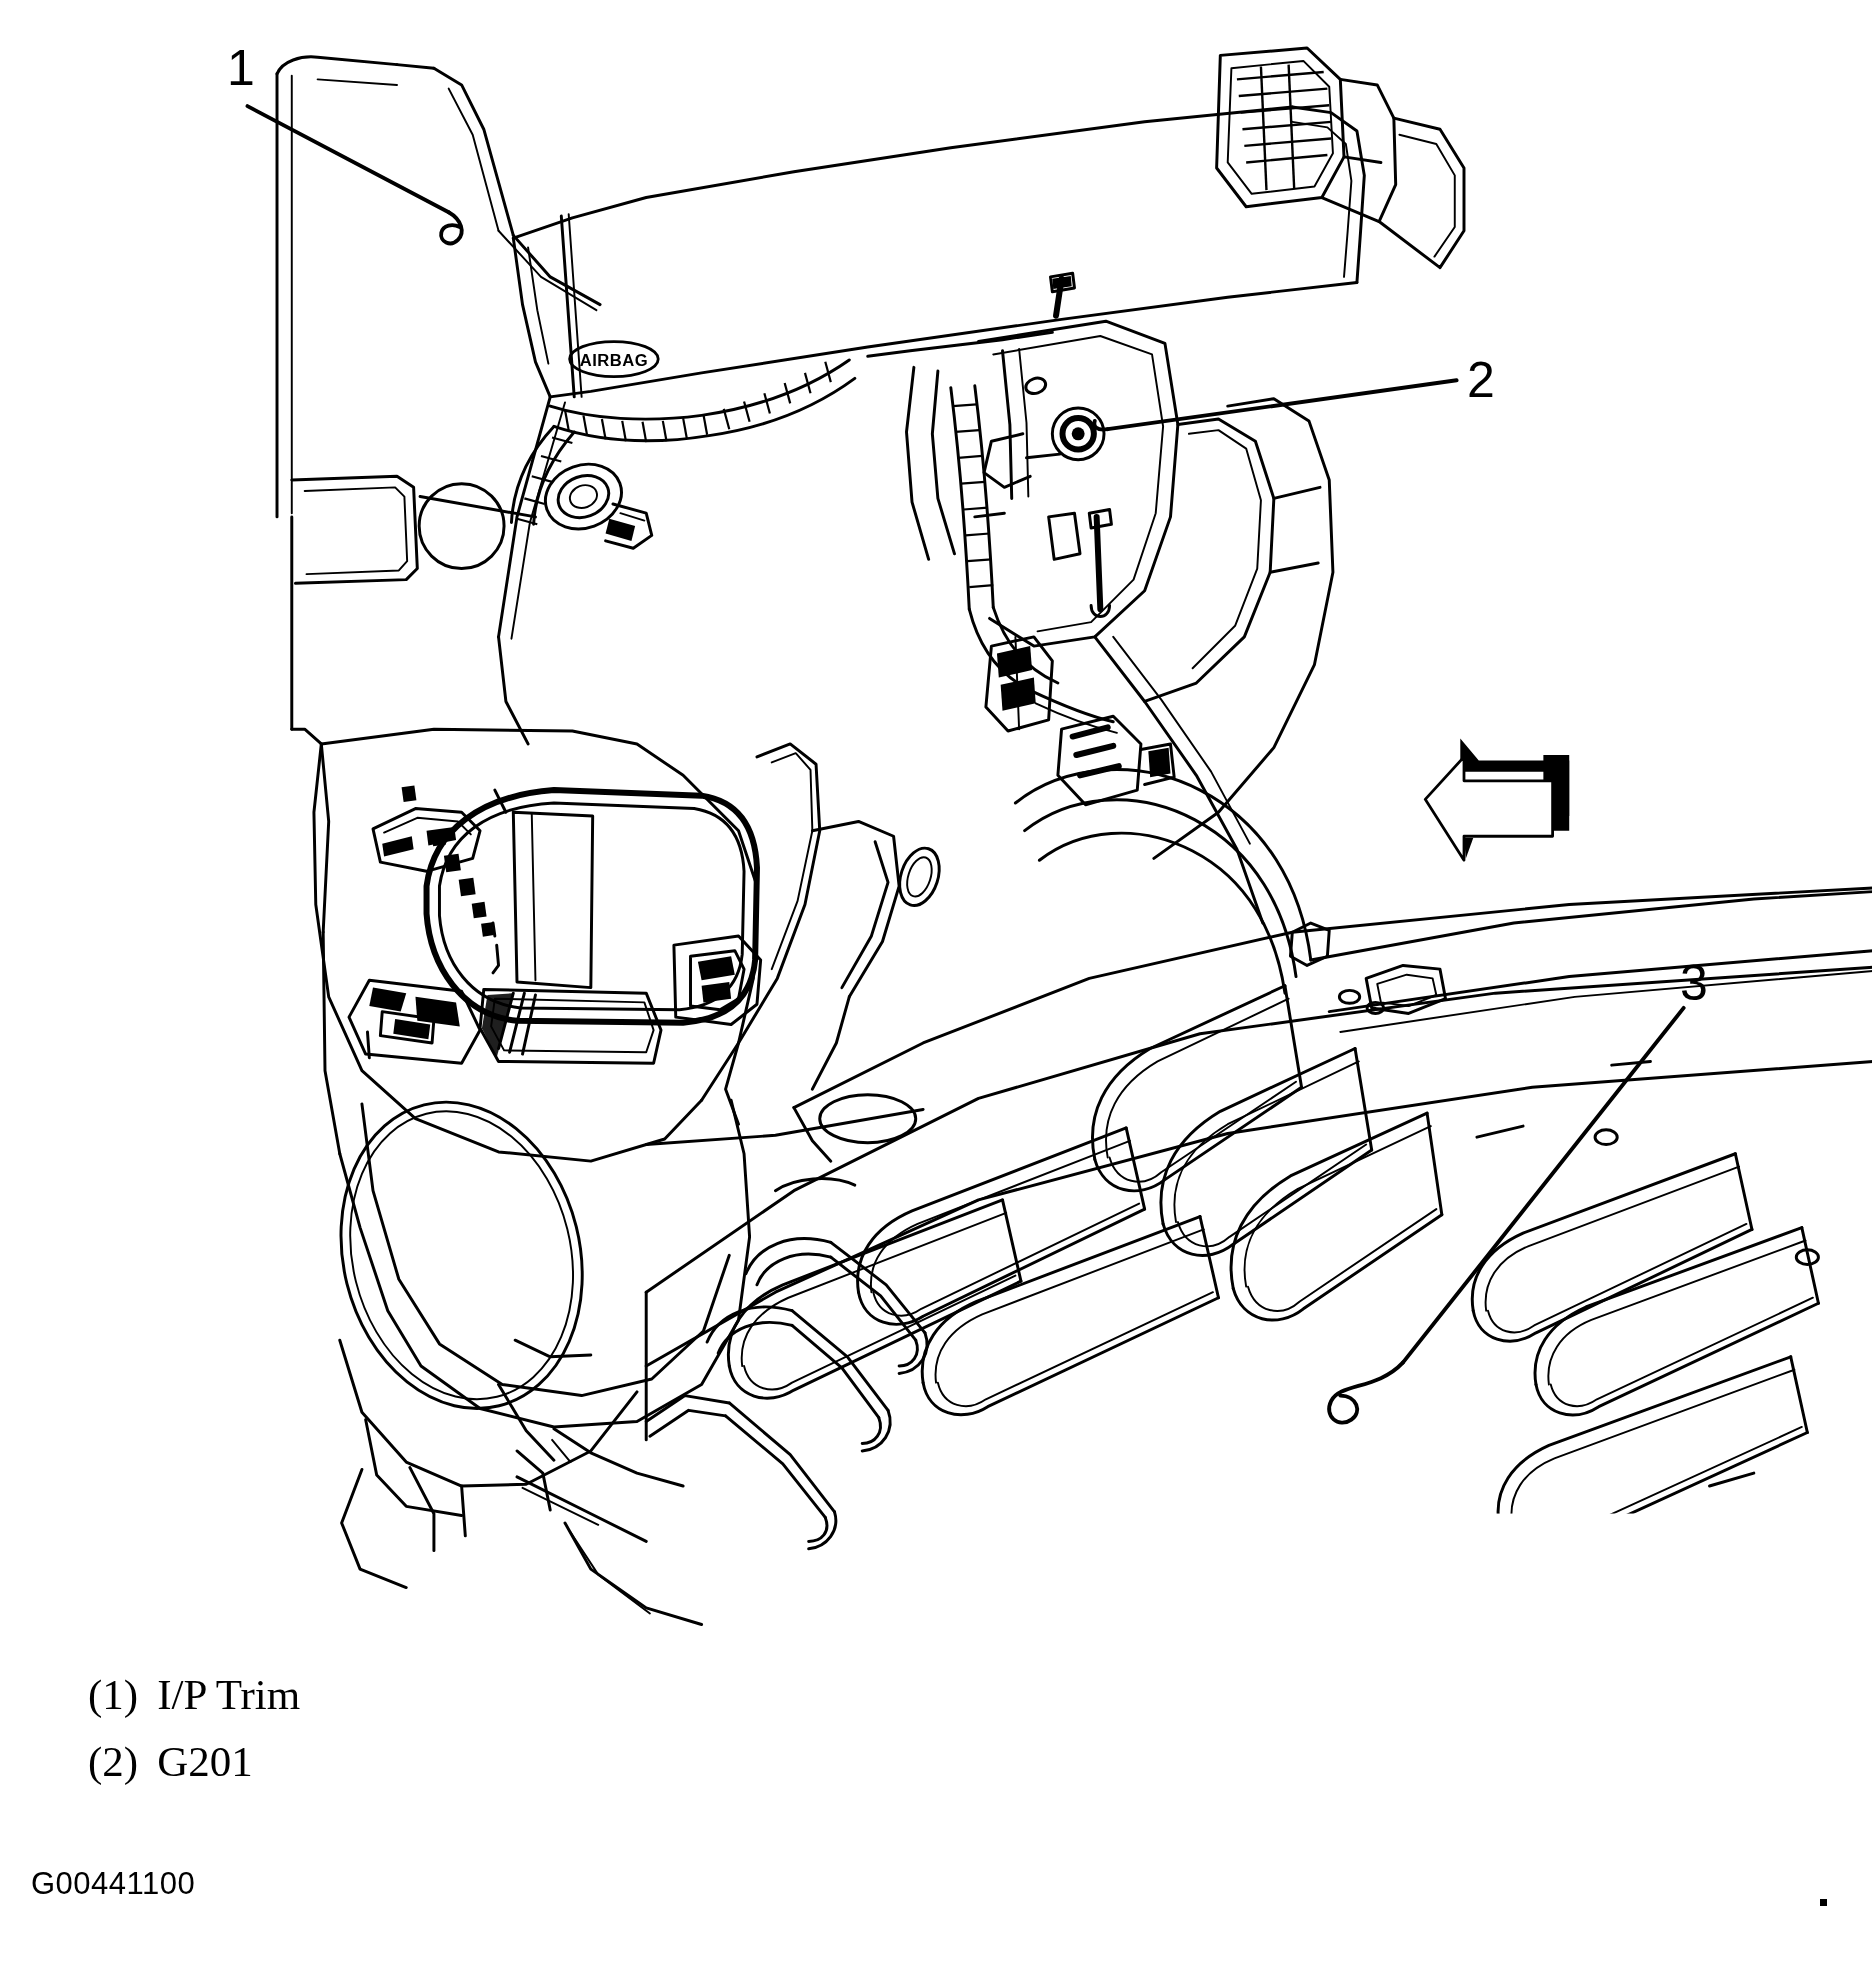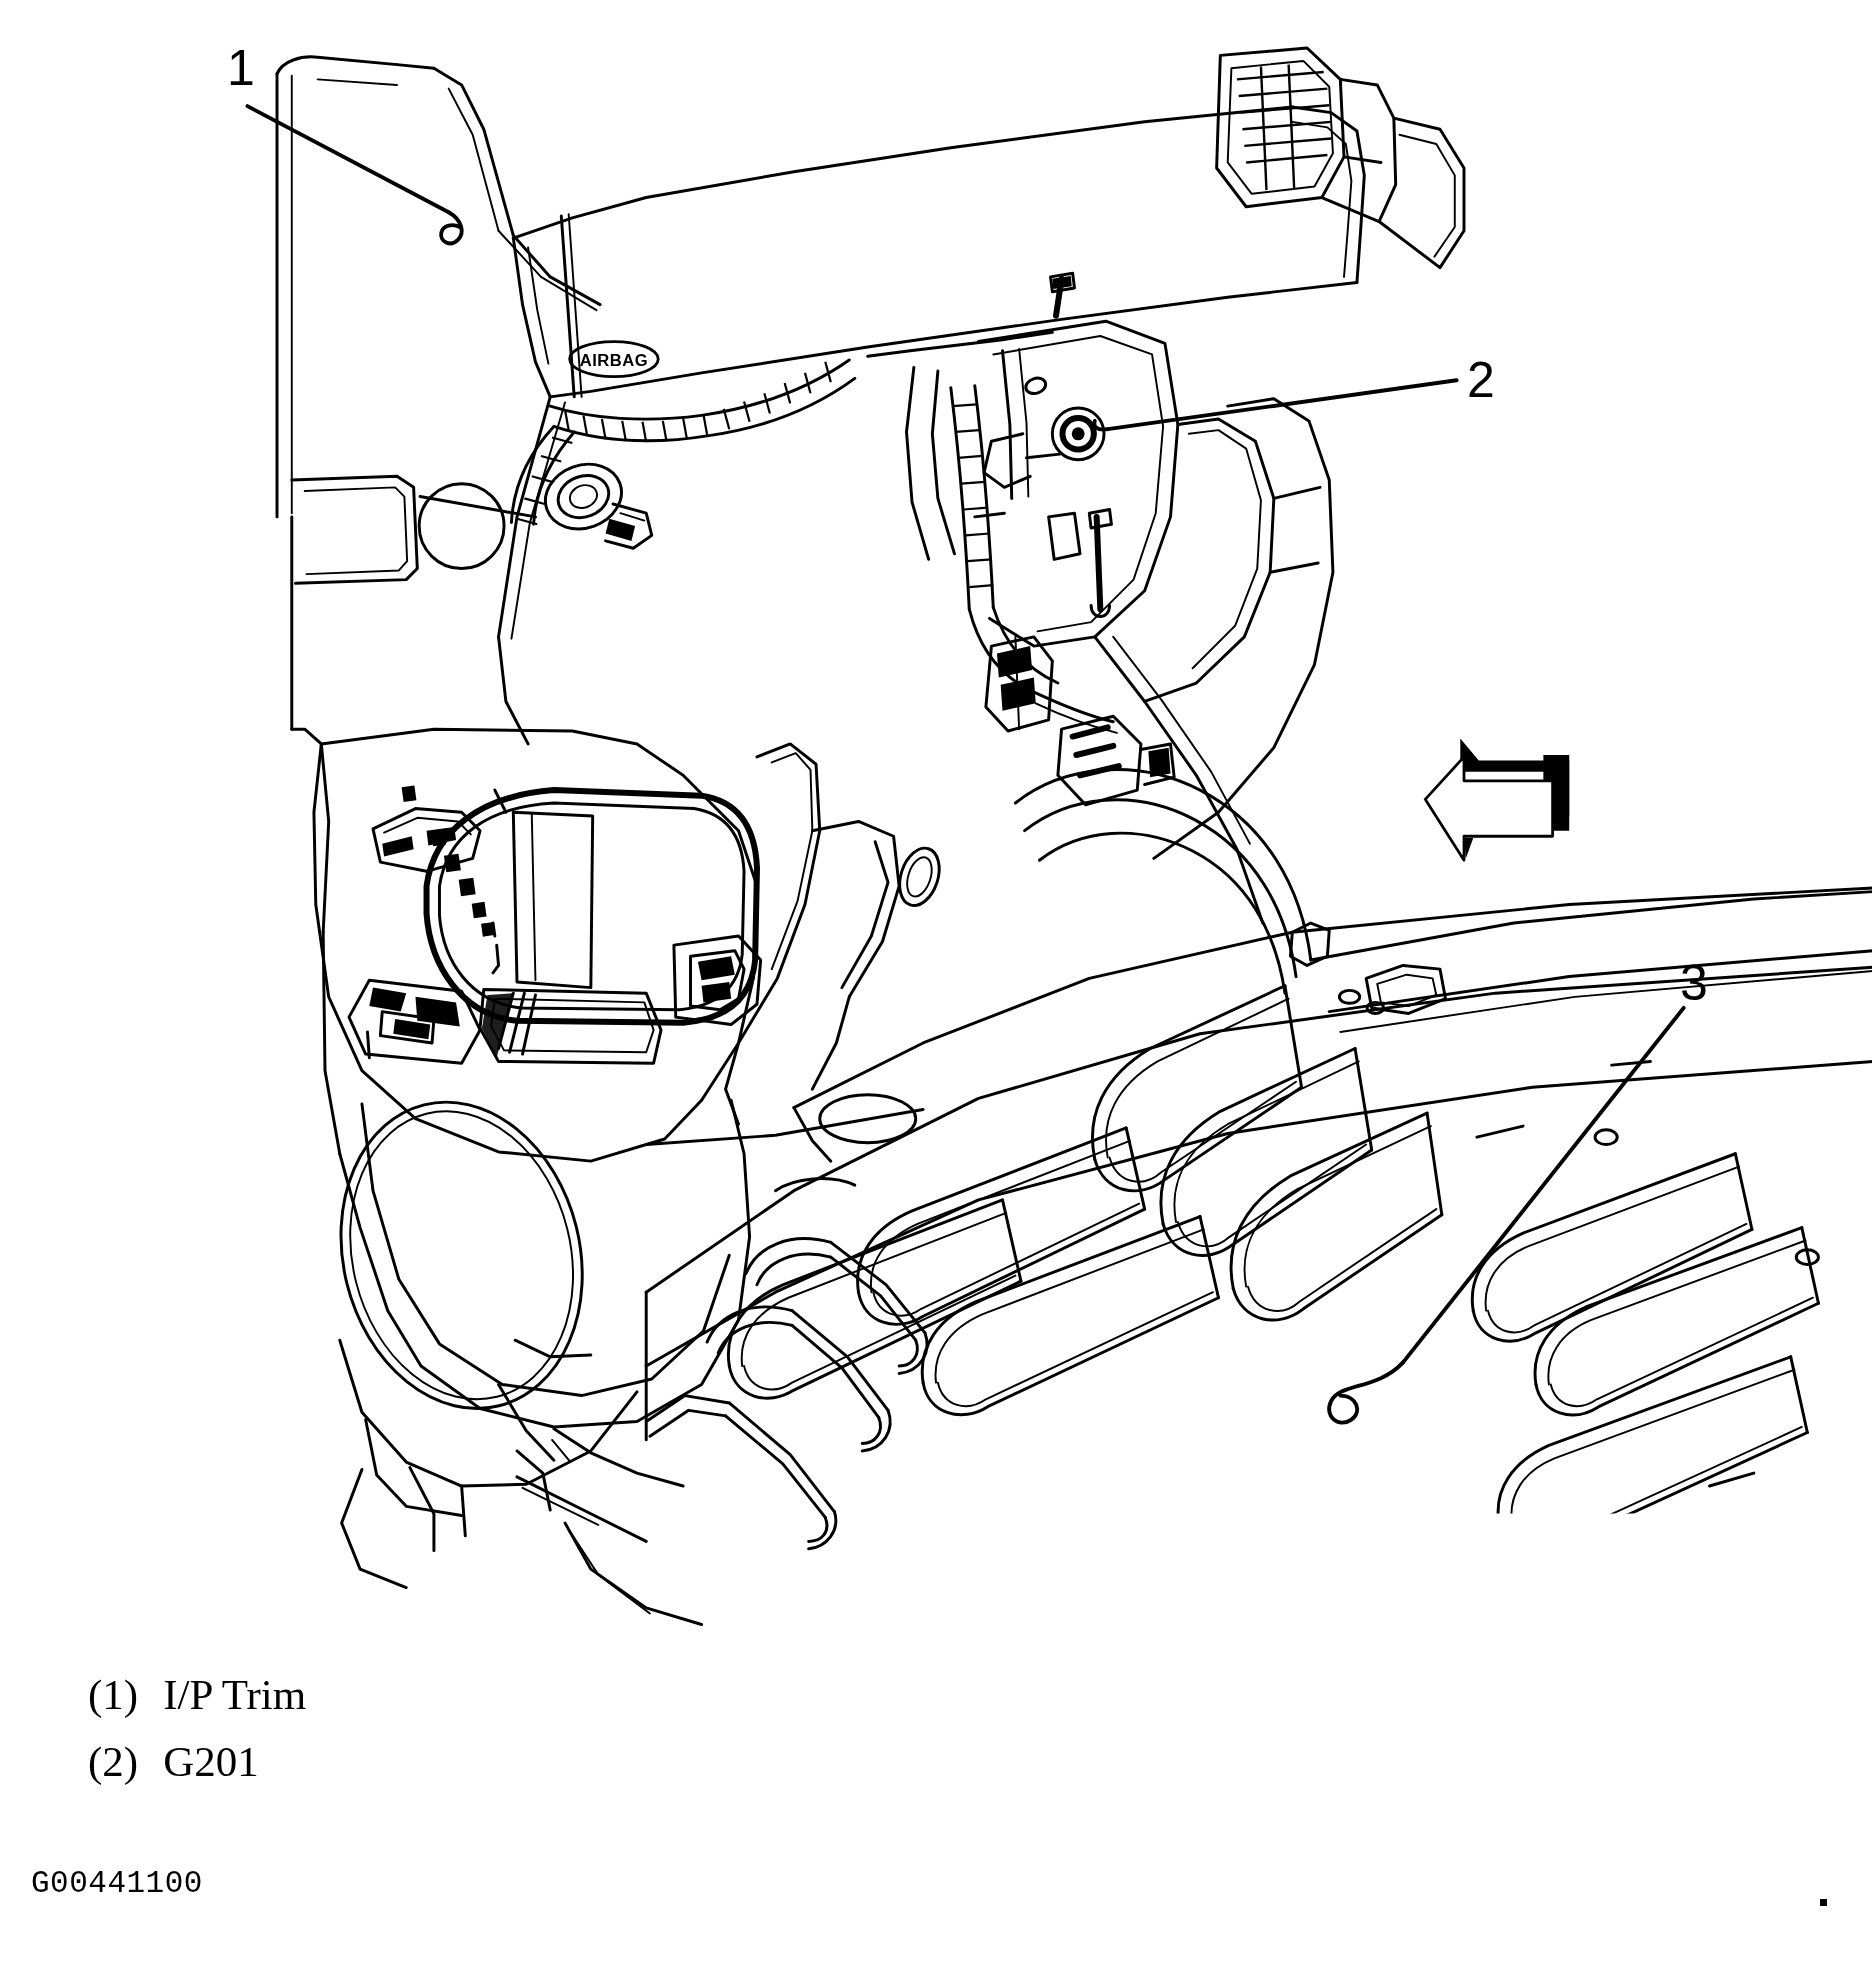--- a/index.html
+++ b/index.html
@@ -22,28 +22,28 @@
     width:831px;
   }
   .legend-line{
     font-family:"Liberation Serif", serif;
     font-size:43px;
     line-height:67px;
     white-space:nowrap;
     color:#000;
   }
   .legend-num{letter-spacing:0px;}
-  .legend-label{margin-left:25px;}
+  .legend-label{margin-left:19px;}
 
   
   #figure-id{
     position:absolute;
     left:31px;
     top:1866px;
-    font-family:Liberation Mono, monospace;
+    font-family:Liberation Sans, sans-serif;
     font-size:31px;
     letter-spacing:0.5px;
     color:#000;
   }
   #corner-dot{
     position:absolute;
     left:1820px;
     top:1899px;
     width:6.5px;height:6.5px;
     background:#000;

